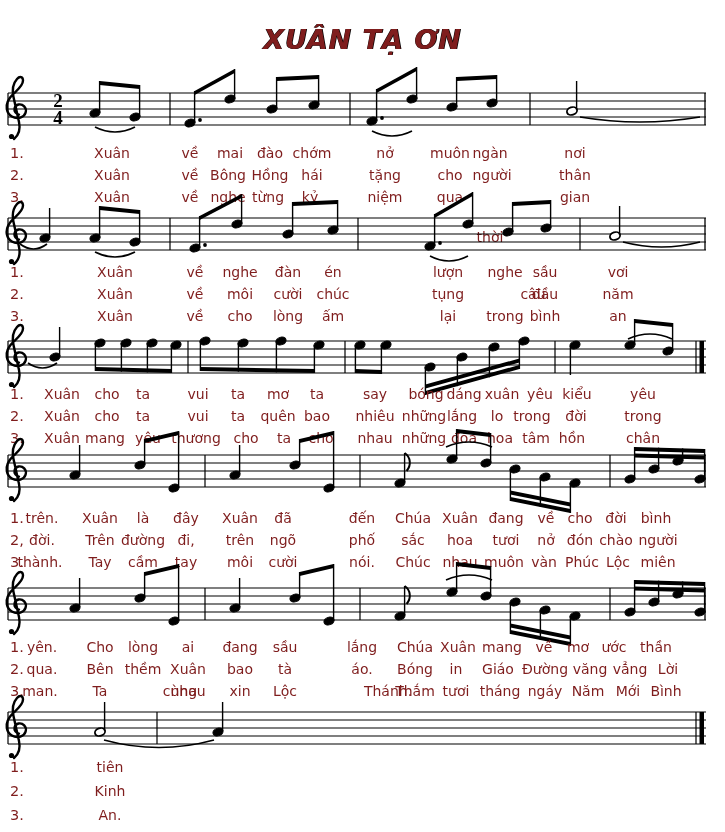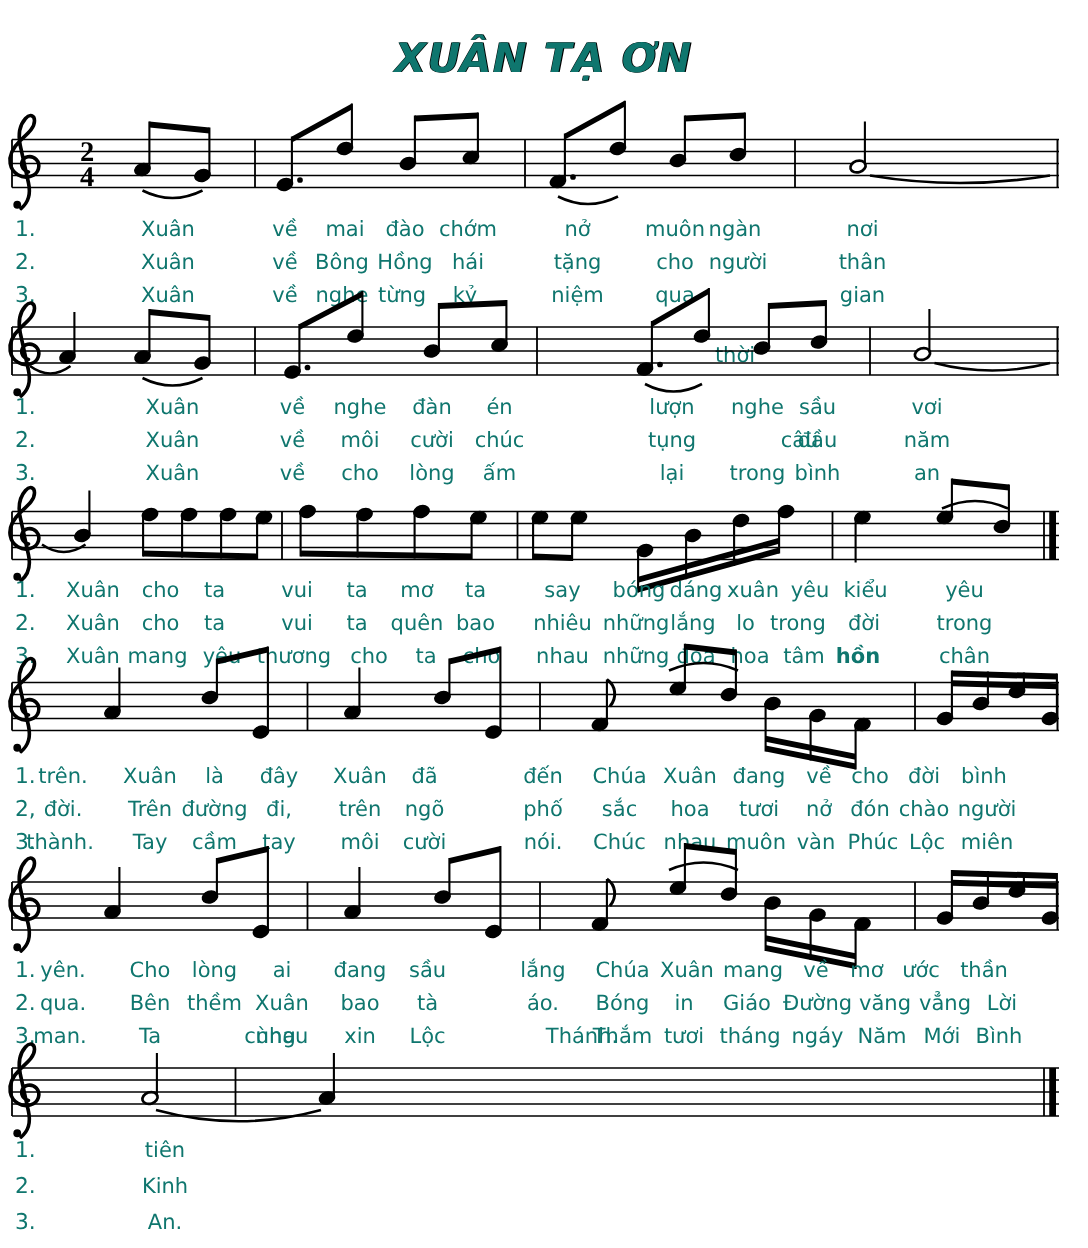--- a/index.html
+++ b/index.html
@@ -1,17 +1,17 @@
 <!DOCTYPE html>
 <html><head>
 <meta charset="utf-8">
 <style>
   html,body{margin:0;padding:0;background:#fff;}
   .page{position:relative;width:725px;height:832px;background:#ffffff;
-        font-family:"DejaVu Sans","Liberation Sans",sans-serif;color:#0f766e;overflow:hidden;}
+        font-family:"DejaVu Sans","Liberation Sans",sans-serif;color:#7f1d1d;overflow:hidden;}
   .title{position:absolute;top:24px;left:0;width:100%;text-align:center;
          font-size:27px;font-weight:bold;font-style:italic;letter-spacing:1px;
          text-shadow:0.7px 0 0 #000,-0.4px 0 0 #000;}
   .system{position:absolute;left:0;width:725px;height:96px;pointer-events:none;}
   .w{position:absolute;transform:translateX(-50%);font-size:14px;line-height:18px;white-space:nowrap;}
   .vn{position:absolute;font-size:14.5px;line-height:18px;}
 </style>
 </head>
 <body>
 
@@ -352,21 +352,21 @@
       <span class="w" style="left: 148px; top: 429px;">yêu</span>
       <span class="w" style="left: 196px; top: 429px;">thương</span>
       <span class="w" style="left: 246px; top: 429px;">cho</span>
       <span class="w" style="left: 284px; top: 429px;">ta</span>
       <span class="w" style="left: 321px; top: 429px;">cho</span>
       <span class="w" style="left: 375px; top: 429px;">nhau</span>
       <span class="w" style="left: 424px; top: 429px;">những</span>
       <span class="w" style="left: 464px; top: 429px;">đóa</span>
       <span class="w" style="left: 500px; top: 429px;">hoa</span>
       <span class="w" style="left: 536px; top: 429px;">tâm</span>
-      <span class="w" style="left: 572px; top: 429px; font-weight: bold;">hồn</span>
+      <span class="w" style="left: 572px; top: 429px;">hồn</span>
       <span class="w" style="left: 643px; top: 429px;">chân</span>
       <svg class="system" viewBox="0 0 725 96" width="725" height="96" style="position: absolute; left: 0px; top: 429px;">
         <line x1="8" y1="26" x2="706" y2="26" stroke="#000000" stroke-width="1.1"></line>
         <line x1="8" y1="34" x2="706" y2="34" stroke="#000000" stroke-width="1.1"></line>
         <line x1="8" y1="42" x2="706" y2="42" stroke="#000000" stroke-width="1.1"></line>
         <line x1="8" y1="50" x2="706" y2="50" stroke="#000000" stroke-width="1.1"></line>
         <line x1="8" y1="58" x2="706" y2="58" stroke="#000000" stroke-width="1.1"></line>
         <line x1="8" y1="26" x2="8" y2="58" stroke="#000000" stroke-width="1.2"></line>
         <line x1="205" y1="26" x2="205" y2="58" stroke="#000000" stroke-width="1.2"></line>
         <line x1="360" y1="26" x2="360" y2="58" stroke="#000000" stroke-width="1.2"></line>

